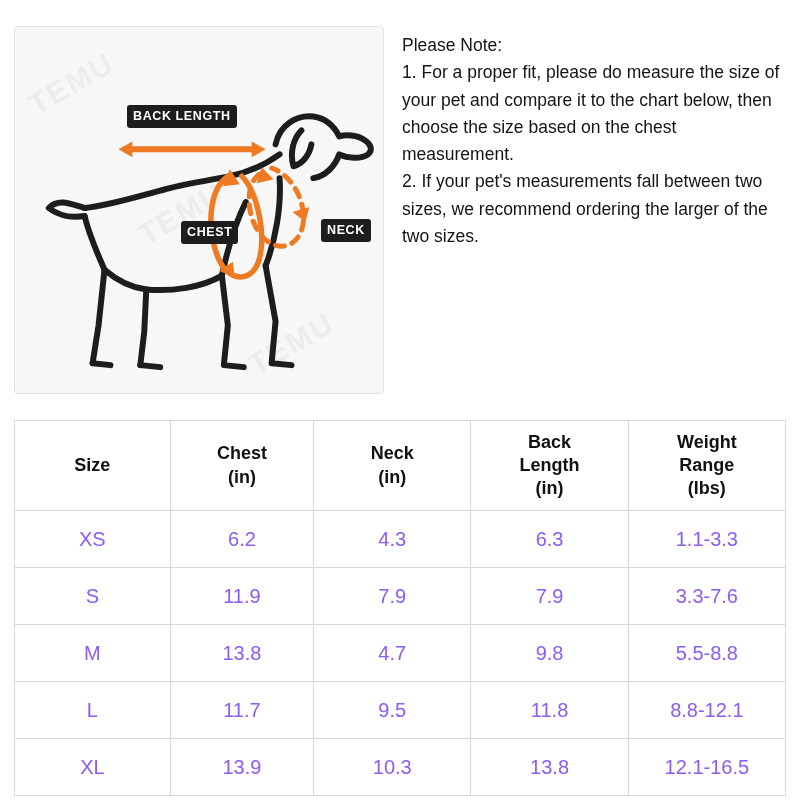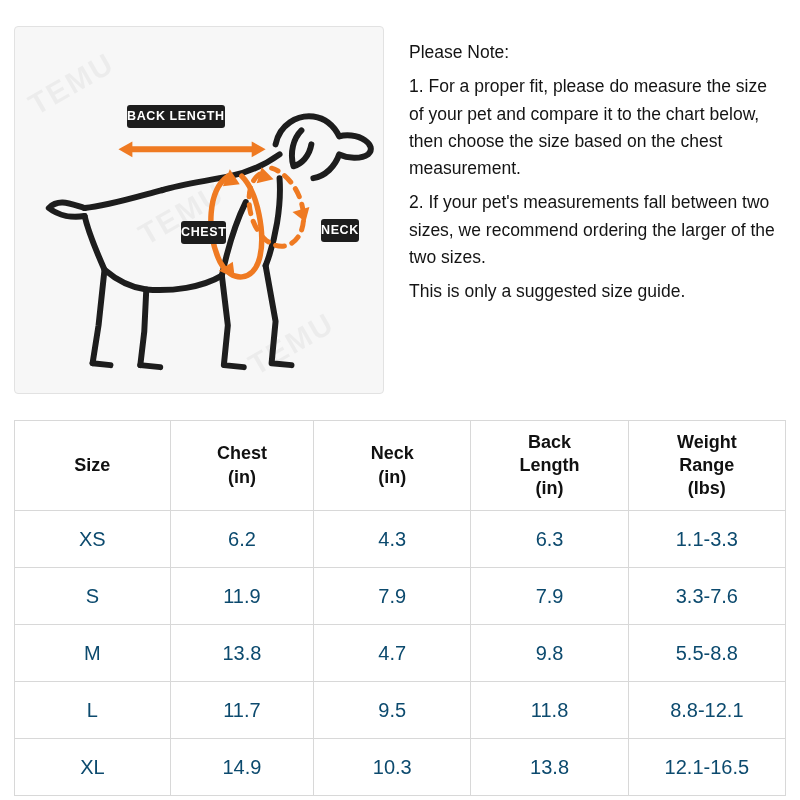--- a/index.html
+++ b/index.html
@@ -52,38 +52,38 @@
 
   .diagram-svg { position: absolute; inset: 0; }
 
   .tag {
     position: absolute;
     background: #1d1d1d;
     color: #ffffff;
     font-size: 12.5px;
     font-weight: bold;
     letter-spacing: 0.6px;
-    padding: 5px 0;
+    padding: 5px 6px;
     border-radius: 3px;
     white-space: nowrap;
     line-height: 1;
   }
   .tag.back  { left: 112px; top: 78px; }
   .tag.chest { left: 166px; top: 194px; }
   .tag.neck  { left: 306px; top: 192px; }
 
   
   .notes {
     flex: 1 1 auto;
     padding-top: 6px;
     font-size: 17.5px;
     line-height: 1.56;
     color: #141414;
   }
-  .notes p { margin: 7px; }
+  .notes p { margin: 0; }
 
   
   .table-wrap {
     position: absolute;
     left: 14px;
     top: 420px;
     width: 772px;
   }
   table {
     width: 100%;
@@ -100,21 +100,21 @@
     height: 90px;
     font-size: 18px;
     font-weight: bold;
     line-height: 1.28;
     color: #111;
     padding: 4px 2px;
   }
   tbody td {
     height: 57px;
     font-size: 20px;
-    color: #0c4a6e;
+    color: #8b5cf6;
   }
   col.c0 { width: 20.2%; }
   col.c1 { width: 18.6%; }
   col.c2 { width: 20.4%; }
   col.c3 { width: 20.4%; }
   col.c4 { width: 20.4%; }
 </style>
 </head>
 <body>
 
@@ -185,21 +185,20 @@
 
       <div class="tag back">BACK LENGTH</div>
       <div class="tag chest">CHEST</div>
       <div class="tag neck">NECK</div>
     </div>
 
     <div class="notes">
       <p>Please Note:</p>
       <p>1. For a proper fit, please do measure the size of your pet and compare it to the chart below, then choose the size based on the chest measurement.</p>
       <p>2. If your pet's measurements fall between two sizes, we recommend ordering the larger of the two sizes.</p>
-      <p>This is only a suggested size guide.</p>
     </div>
   </div>
 
   <div class="table-wrap">
     <table>
       <colgroup>
         <col class="c0">
           <col class="c1">
           <col class="c2">
           <col class="c3">
@@ -254,21 +253,21 @@
         </tr>
         <tr>
           <td>L</td>
           <td>11.7</td>
           <td>9.5</td>
           <td>11.8</td>
           <td>8.8-12.1</td>
         </tr>
         <tr>
           <td>XL</td>
-          <td>14.9</td>
+          <td>13.9</td>
           <td>10.3</td>
           <td>13.8</td>
           <td>12.1-16.5</td>
         </tr>
       </tbody>
     </table>
   </div>
 
 </div>
 

